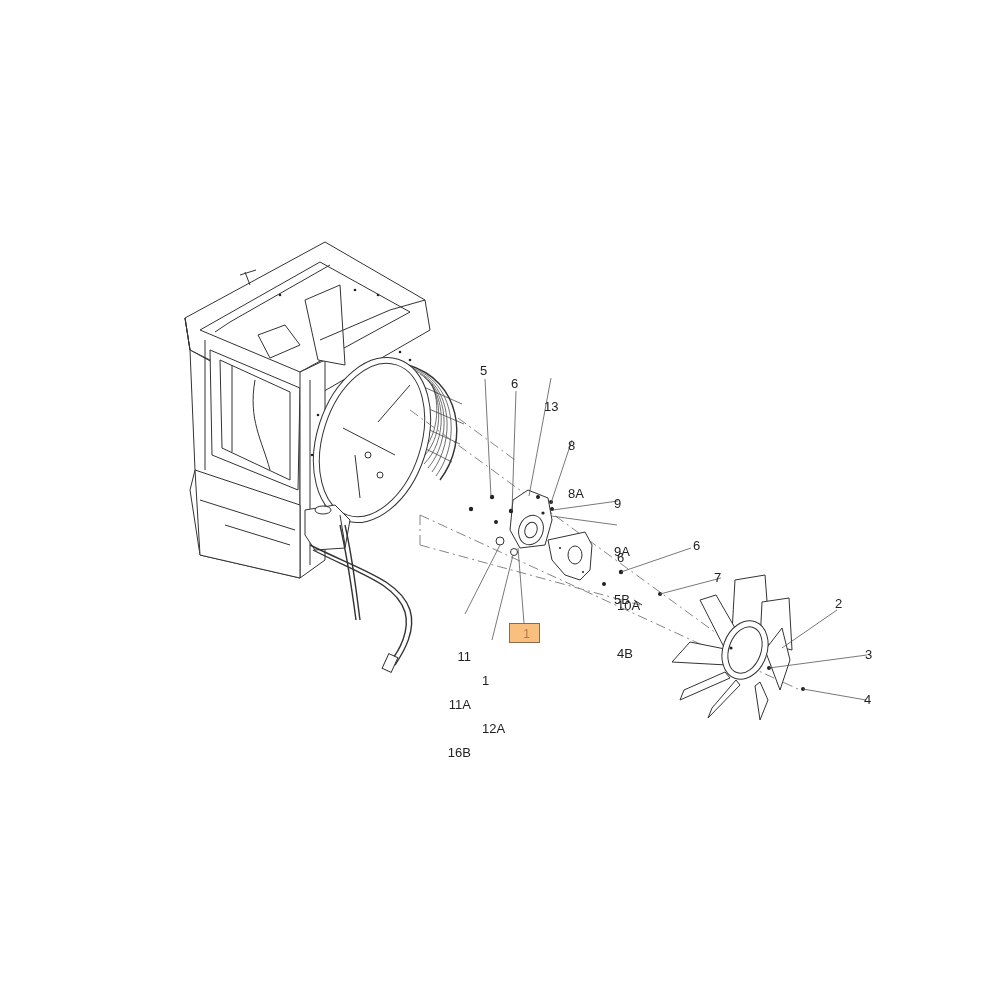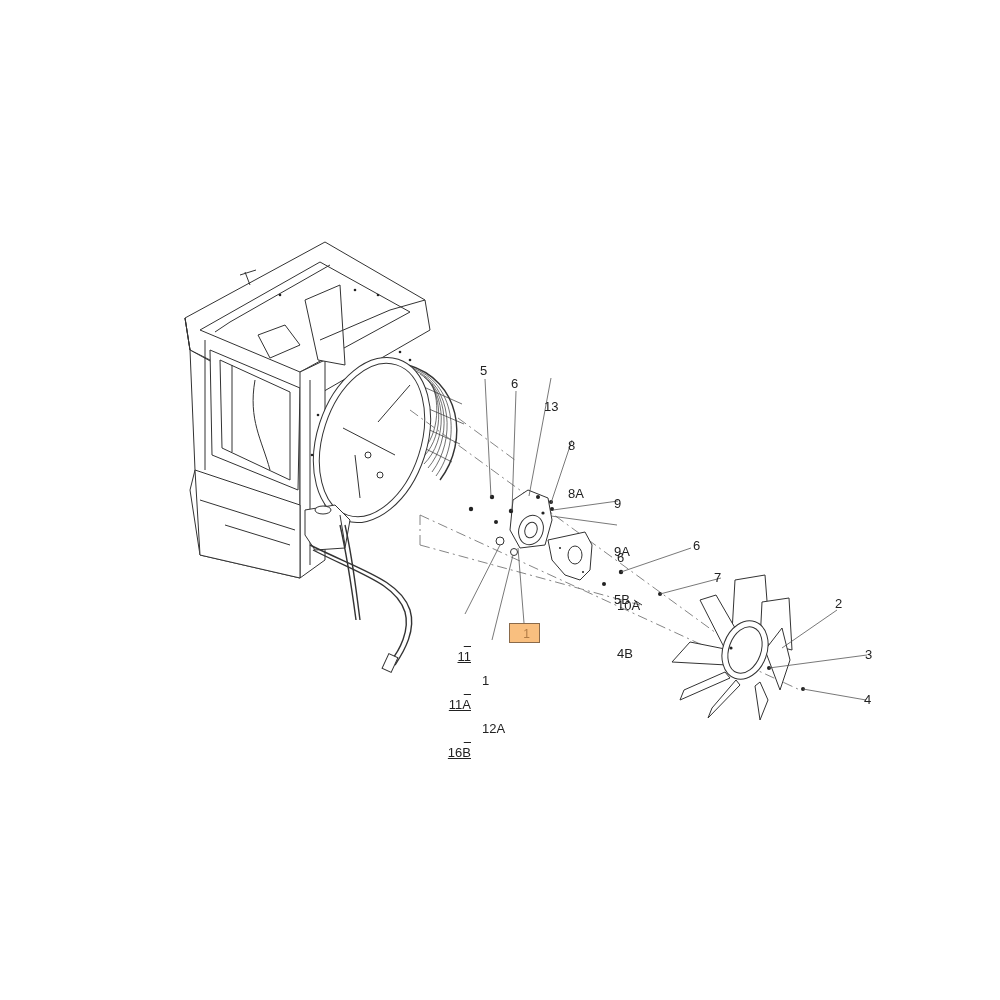--- a/index.html
+++ b/index.html
@@ -175,21 +175,21 @@
 <div class="callout" style="left:617px;top:518px;">
   <span>6</span>
   <span>10A</span>
   <span>4B</span>
 </div>
 <div class="callout" style="left:693px;top:538px;"><span>6</span></div>
 <div class="callout" style="left:714px;top:570px;"><span>7</span></div>
 <div class="callout" style="left:835px;top:596px;"><span>2</span></div>
 <div class="callout" style="left:865px;top:647px;"><span>3</span></div>
 <div class="callout" style="left:864px;top:692px;"><span>4</span></div>
-<div class="callout" style="left:451px;top:617px;text-align:right;width:20px;text-decoration:underline;">
+<div class="callout" style="left:451px;top:617px;text-align:right;width:20px;">
   <span>11</span>
   <span style="margin-left:-6px">11A</span>
   <span style="margin-left:-6px">16B</span>
 </div>
 <div class="callout" style="left:482px;top:641px;">
   <span>1</span>
   <span>12A</span>
 </div>
 <div class="hl">1</div>
 

